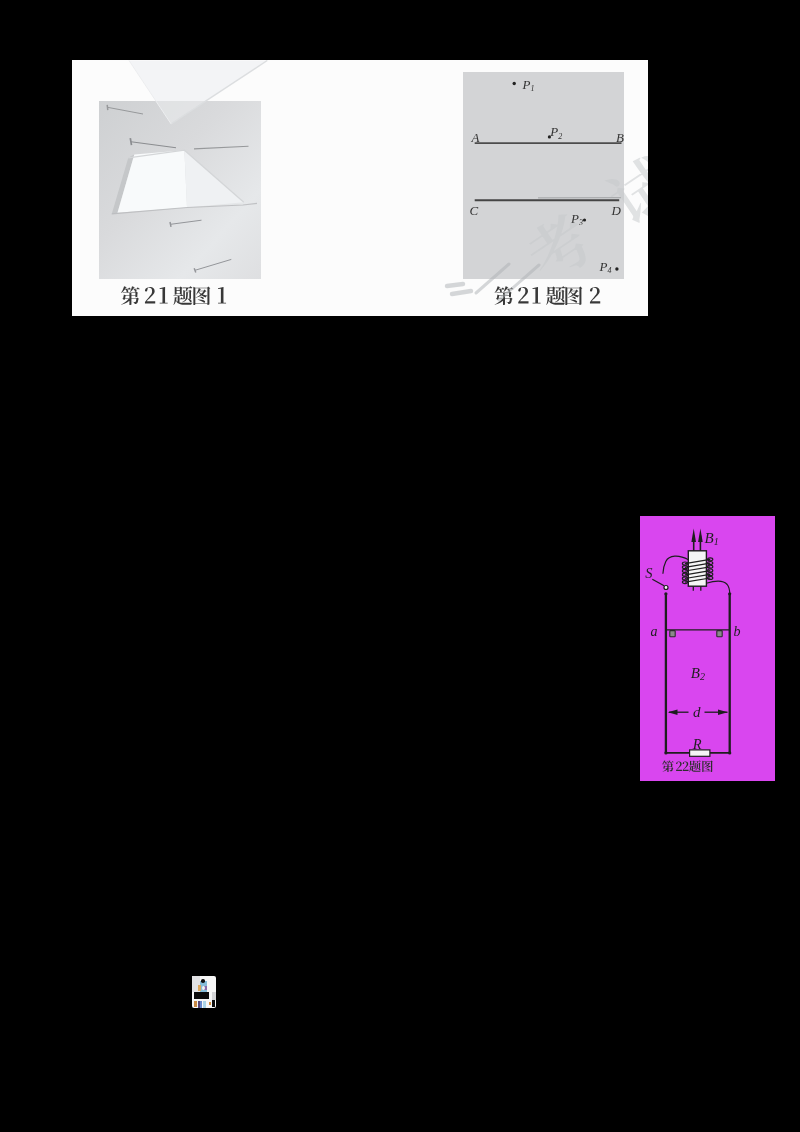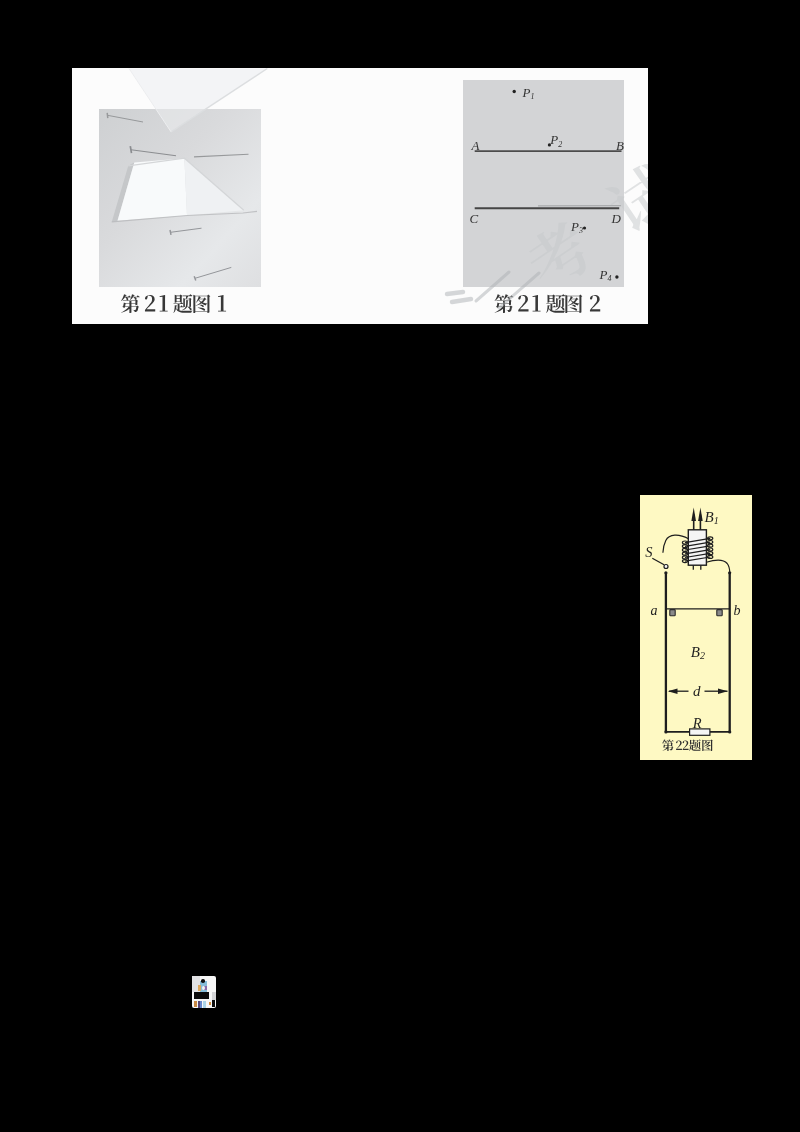--- a/index.html
+++ b/index.html
@@ -1,19 +1,19 @@
 <!DOCTYPE html>
 <html><head><meta charset="utf-8">
 <style>
 html,body{margin:0;padding:0;width:800px;height:1132px;background:#000;overflow:hidden;font-family:"Liberation Serif",serif}
 .abs{position:absolute}
 </style></head>
 <body>
 
-<div class="abs" style="left:72px;top:68px;width:576px;height:256px;background:#fcfcfc;overflow:hidden">
+<div class="abs" style="left:72px;top:60px;width:576px;height:256px;background:#fcfcfc;overflow:hidden">
 
   <svg class="abs" style="left:27px;top:41px;filter:blur(0.3px)" width="162" height="178" viewBox="0 0 162 178">
     <defs>
       <linearGradient id="pg" x1="0" y1="0" x2="1" y2="1">
         <stop offset="0" stop-color="#ced0d2"></stop>
           <stop offset="0.4" stop-color="#d9dadc"></stop>
         <stop offset="0.75" stop-color="#e6e8ea"></stop>
           <stop offset="1" stop-color="#dedfe1"></stop>
       </linearGradient>
     </defs>
@@ -122,21 +122,21 @@
       </g>
 <g stroke="#aeb2b5" fill="none" stroke-linecap="round">
         <path d="M375,226 l16,-2" stroke-width="4.5"></path>
         <path d="M380,234 l19,-3" stroke-width="4.5"></path>
         <path d="M404,233 L437,204" stroke-width="3"></path>
         <path d="M427,240 L467,205" stroke-width="3"></path>
       </g>
   </svg>
 </div>
 
-<div class="abs" style="left:640px;top:495px;width:112px;height:265px;background:#fef9c3;overflow:hidden">
+<div class="abs" style="left:640px;top:516px;width:135px;height:265px;background:#d946ef;overflow:hidden">
   <svg class="abs" style="left:0;top:0;filter:blur(0.3px)" width="112" height="265" viewBox="0 0 112 265" font-family="Liberation Serif,serif" font-style="italic" fill="#1e1e1e">
 
     <g stroke="#1e1e1e" fill="#1e1e1e">
         <line x1="53.7" y1="35" x2="53.7" y2="19.5" stroke-width="1.6"></line>
         <polygon points="51.4,26 56,26 53.7,12.6" stroke="none"></polygon>
       </g>
 
     <g stroke="#1e1e1e" fill="#1e1e1e">
         <line x1="60.4" y1="35" x2="60.4" y2="19.5" stroke-width="1.6"></line>
         <polygon points="58.1,26 62.7,26 60.4,12.6" stroke="none"></polygon>

